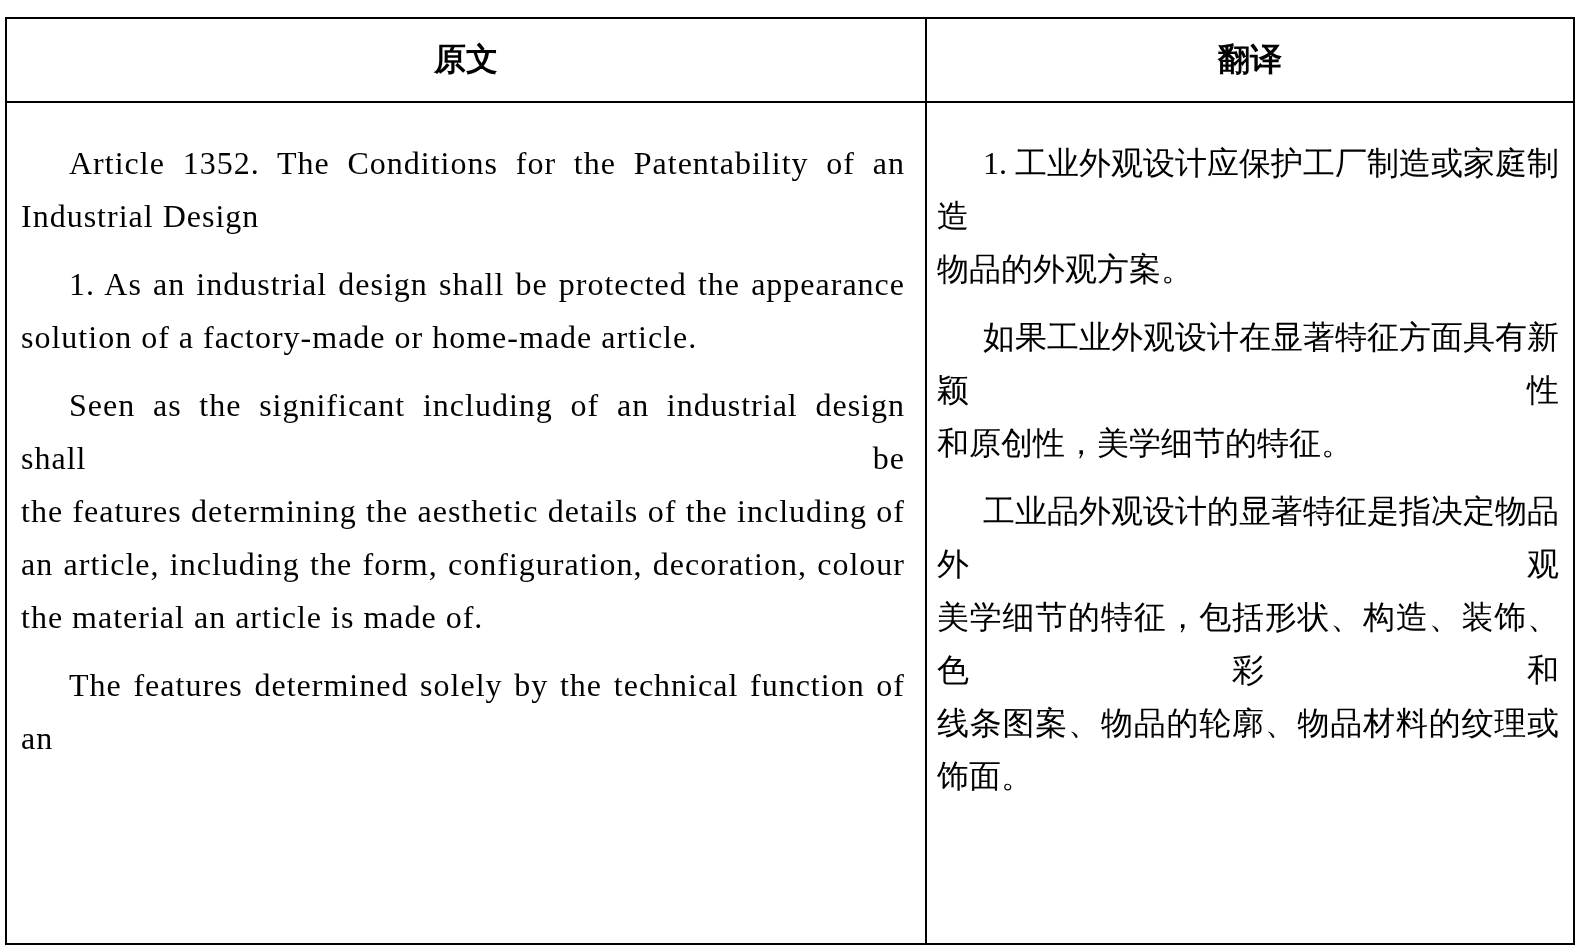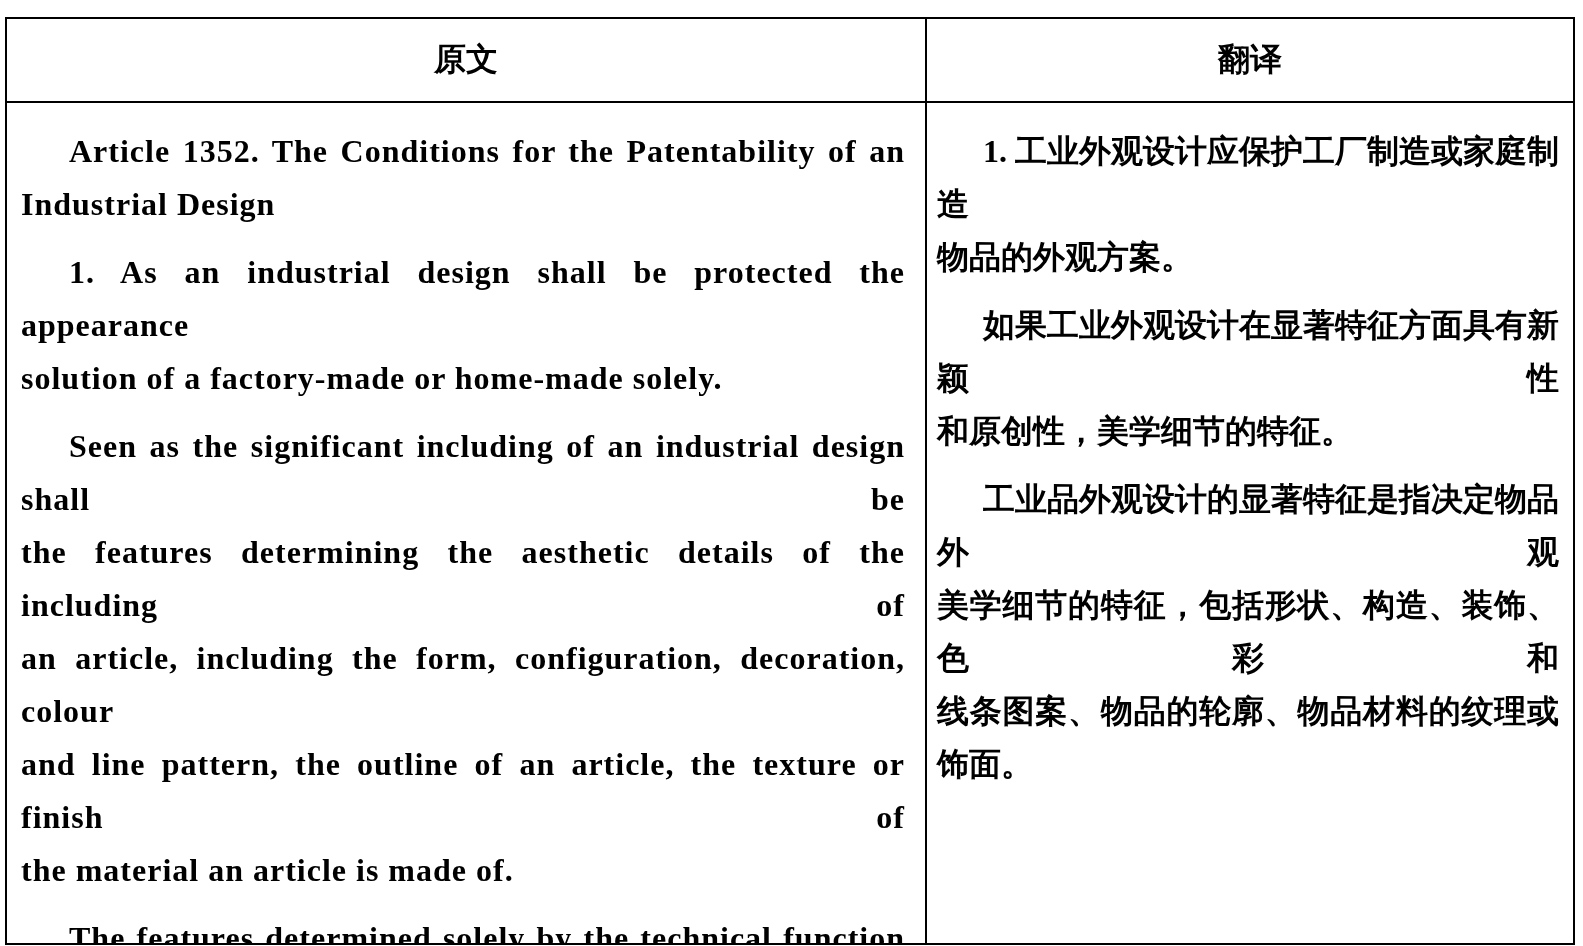--- a/index.html
+++ b/index.html
@@ -30,21 +30,21 @@
   .header-cell {
     border-bottom: 2px solid var(--border, #000000);
     display: flex;
     align-items: center;
     justify-content: center;
     font-weight: bold;
     font-size: 32px;
   }
   .body-cell { padding: 22px 20px 0 14px; }
   .body-cell.right-col { padding: 22px 14px 0 10px; }
-  .para { margin: 0 0 15px 0; font-weight: bold; }
+  .para { margin: 12px 0 15px 0; }
   .tline {
     font-size: 32px;
     line-height: 53px;
     text-align: justify;
     text-align-last: justify;
     white-space: normal;
   }
   .tline.last { text-align-last: left; }
   .body-cell.left-col .tline { letter-spacing: 1px; }
   .body-cell.left-col .tline.first { text-indent: 48px; }
@@ -56,27 +56,26 @@
 <div class="doc-table">
   <div class="cell header-cell left-col">原文</div>
   <div class="cell header-cell">翻译</div>
   <div class="cell body-cell left-col">
       <div class="para">
         <div class="tline first">Article 1352. The Conditions for the Patentability of an</div>
         <div class="tline last">Industrial Design</div>
       </div>
       <div class="para">
         <div class="tline first">1. As an industrial design shall be protected the appearance</div>
-        <div class="tline last">solution of a factory-made or home-made solely.</div>
+        <div class="tline last">solution of a factory-made or home-made article.</div>
       </div>
       <div class="para">
         <div class="tline first">Seen as the significant including of an industrial design shall be</div>
         <div class="tline">the features determining the aesthetic details of the including of</div>
         <div class="tline">an article, including the form, configuration, decoration, colour</div>
-        <div class="tline">and line pattern, the outline of an article, the texture or finish of</div>
         <div class="tline last">the material an article is made of.</div>
       </div>
       <div class="para">
         <div class="tline first">The features determined solely by the technical function of an</div>
       </div>
     </div>
   <div class="cell body-cell right-col">
       <div class="para">
         <div class="tline first">1. 工业外观设计应保护工厂制造或家庭制造</div>
         <div class="tline last">物品的外观方案。</div>

